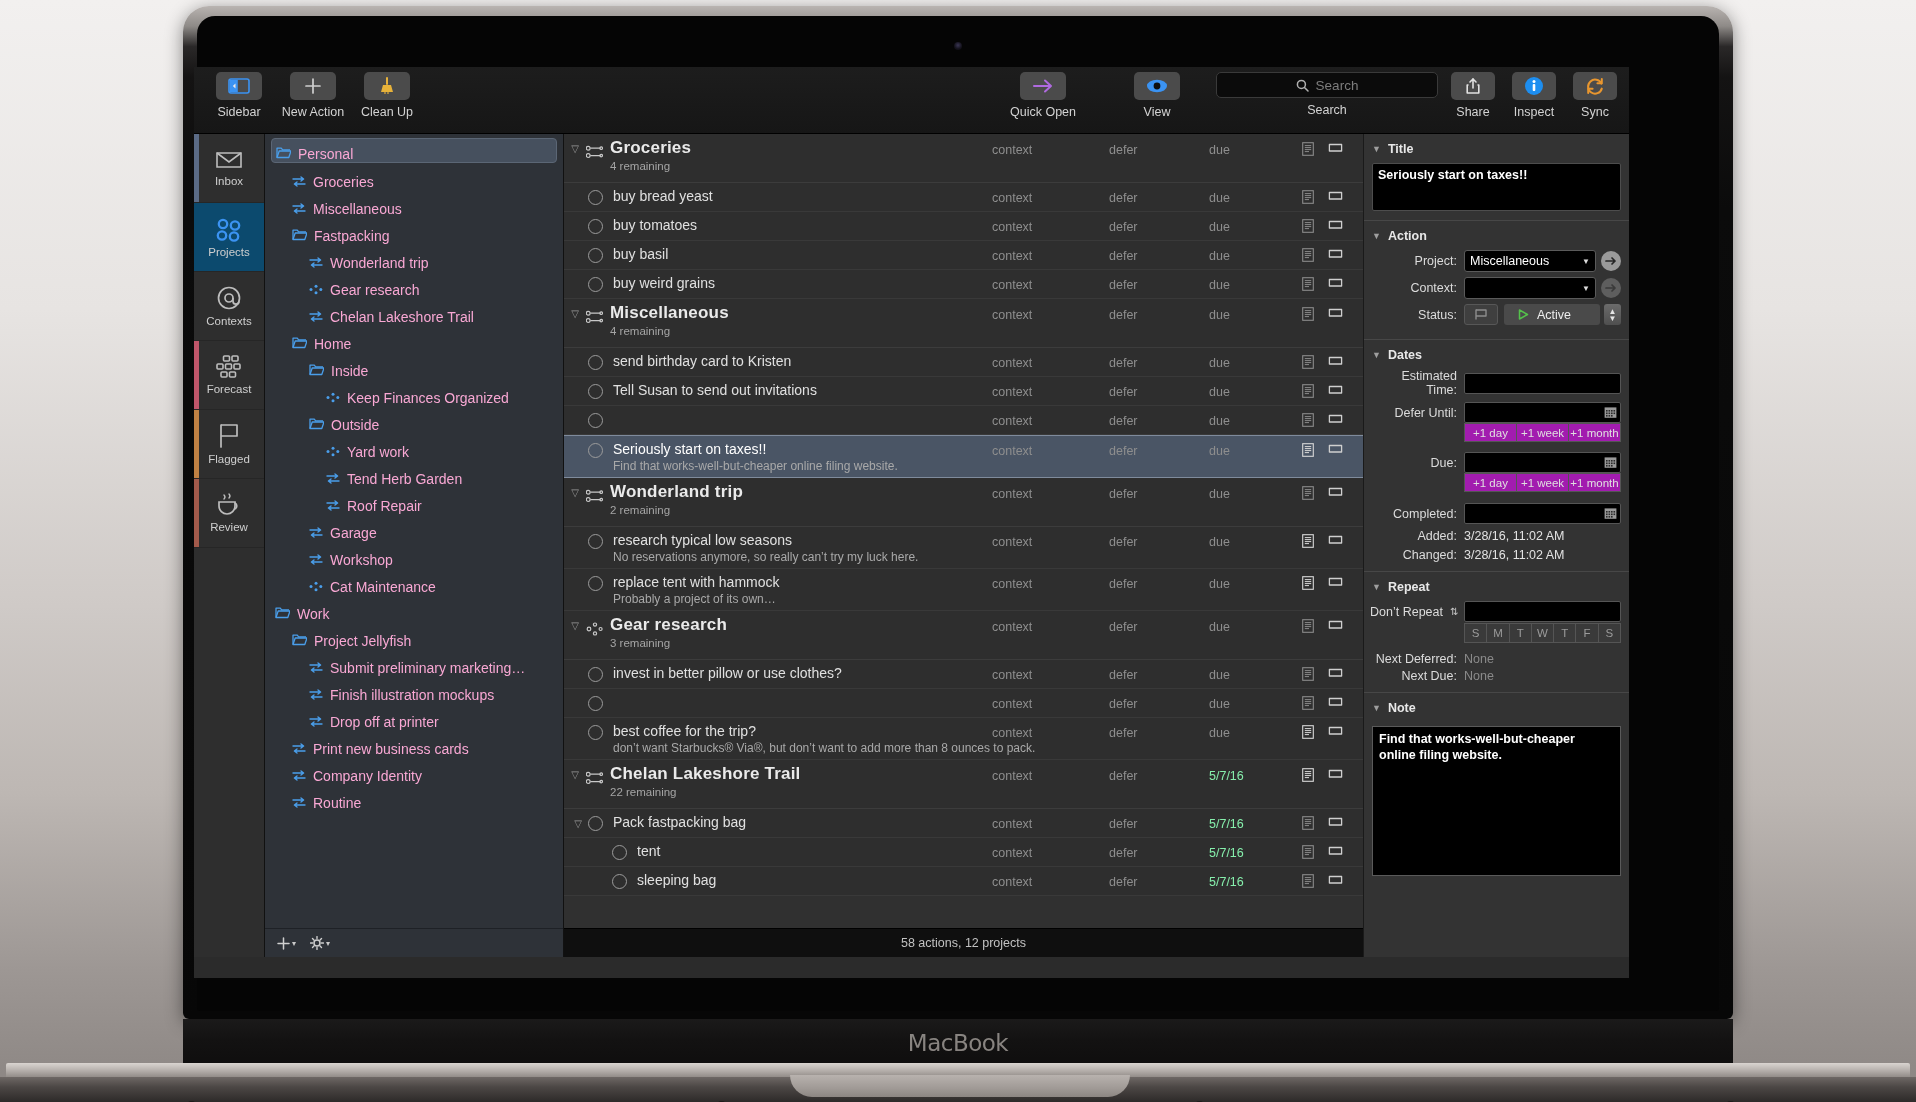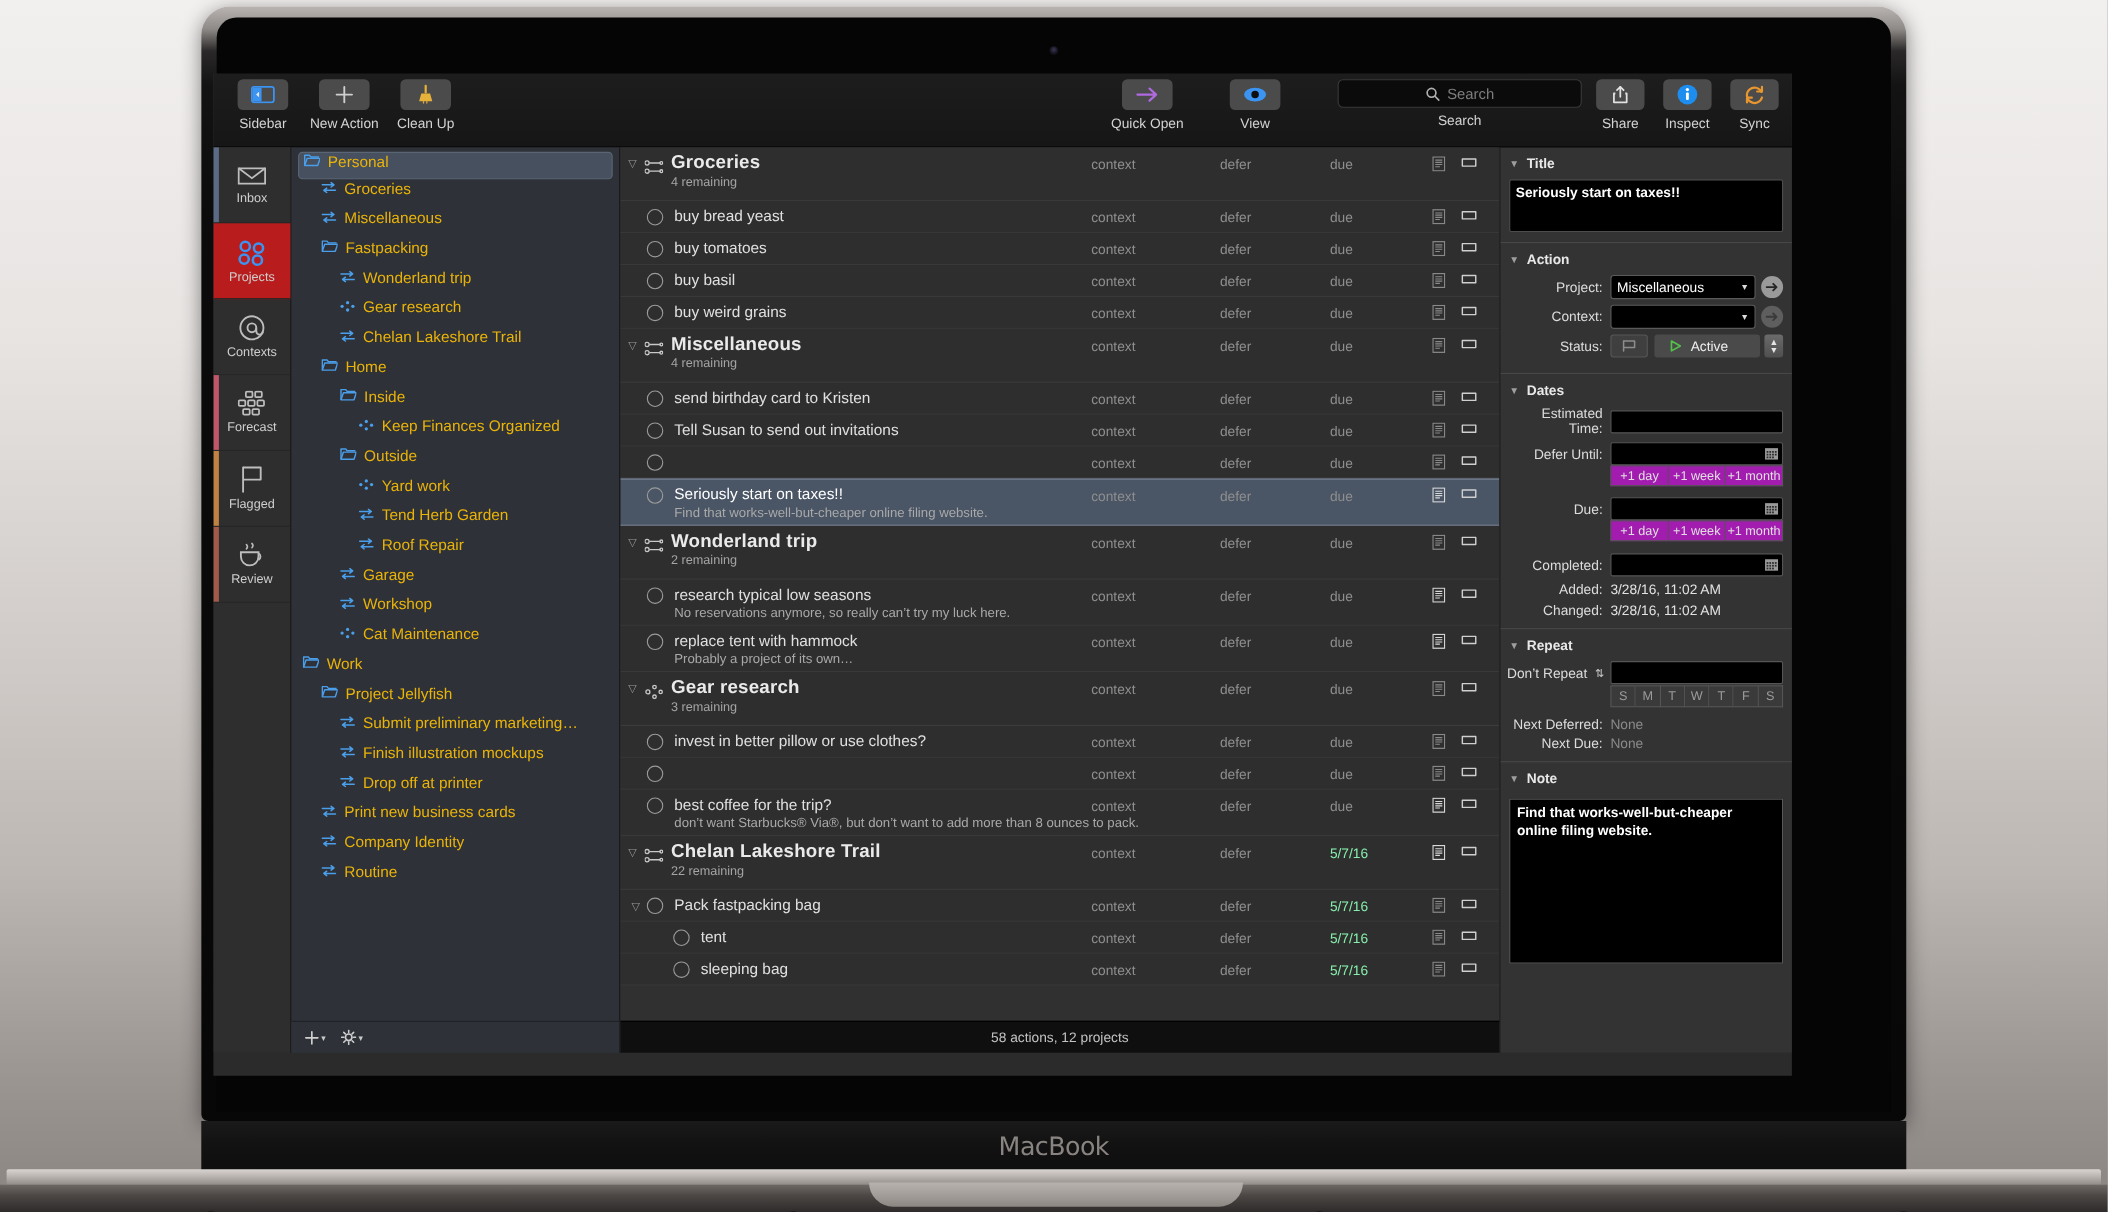--- a/index.html
+++ b/index.html
@@ -133,41 +133,41 @@
     position: relative;
   }
   .rail-item {
     position: relative;
     height: 69px;
     border-bottom: 1px solid #262626;
     display: flex; flex-direction: column;
     align-items: center; justify-content: center;
     gap: 4px;
   }
-  .rail-item.sel { background: #b91c1c; }
+  .rail-item.sel { background: #0c4a6e; }
   .rail-stripe { position: absolute; left: 0; top: 0; width: 5px; height: 100%; }
   .rail-label { font-size: 11.5px; color: #cfcfcf; }
   #rail-spacer { flex: 1; }
 
   
   #sidebar {
     width: 299px;
     background: #2e3238;
     border-right: 1px solid #111;
     display: flex; flex-direction: column;
     position: relative;
   }
   #sidebar-list { flex: 1; padding: 4px 0 0 0; overflow: hidden; }
   .side-row {
     height: 27px;
-    display: flex; align-items: flex-start;
+    display: flex; align-items: flex-end;
     gap: 7px;
     padding-right: 8px;
     font-size: 14px;
-    color: #eab308;
+    color: #f9a8d4;
     white-space: nowrap;
   }
   .side-row.sel {
     background: #46505e;
     border: 1px solid #5b6675;
     border-radius: 4px;
     margin: 0 6px;
     height: 25px;
   }
   .ic-folder { flex: 0 0 auto; }
@@ -365,21 +365,21 @@
           <svg width="20" height="20" viewBox="0 0 20 20">
             <path d="M10 2 V8" stroke="#e7b23a" stroke-width="2" stroke-linecap="round"></path>
             <path d="M6 9 h8 l2 7 h-12 z" fill="#e7b23a"></path>
             <path d="M8 16 v2 M11 16 v2" stroke="#e7b23a" stroke-width="1.1"></path>
           </svg>
         </div>
         <div class="tb-label">Clean Up</div>
       </div>
     </div>
 
-    <div class="tb-group" id="tb-mid" style="gap:36px">
+    <div class="tb-group" id="tb-mid" style="gap:52px">
       <div class="tb-item">
         <div class="tb-btn">
           <svg width="24" height="16" viewBox="0 0 24 16">
             <path d="M3 8 H20 M14 2.5 L20 8 L14 13.5" fill="none" stroke="#b06ae0" stroke-width="2" stroke-linecap="round" stroke-linejoin="round"></path>
           </svg>
         </div>
         <div class="tb-label">Quick Open</div>
       </div>
       <div class="tb-item">
         <div class="tb-btn">

